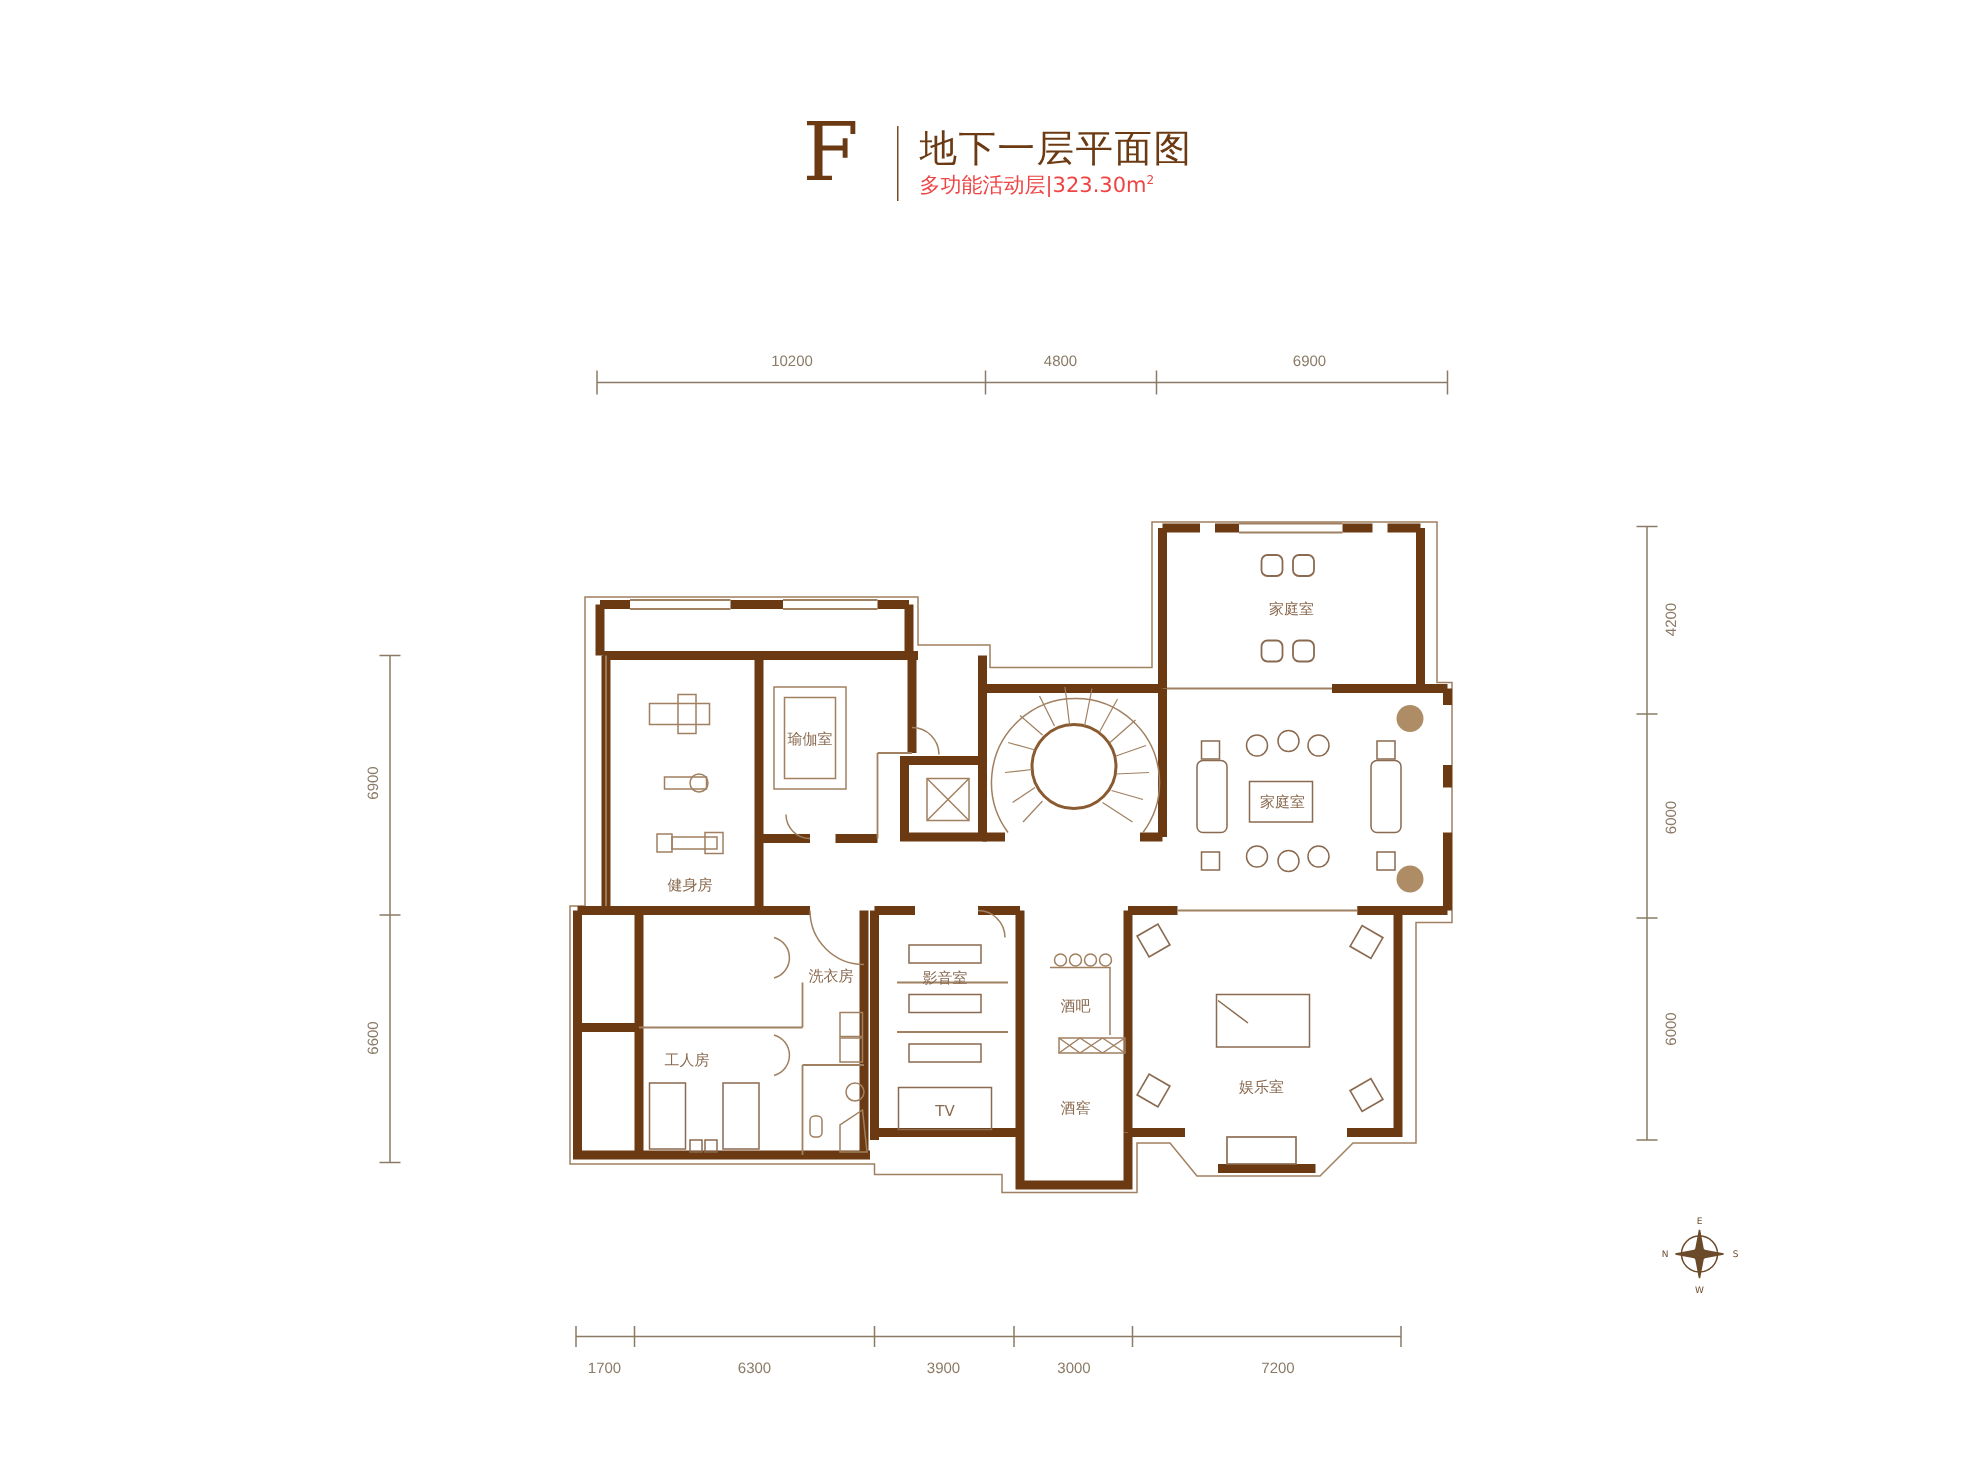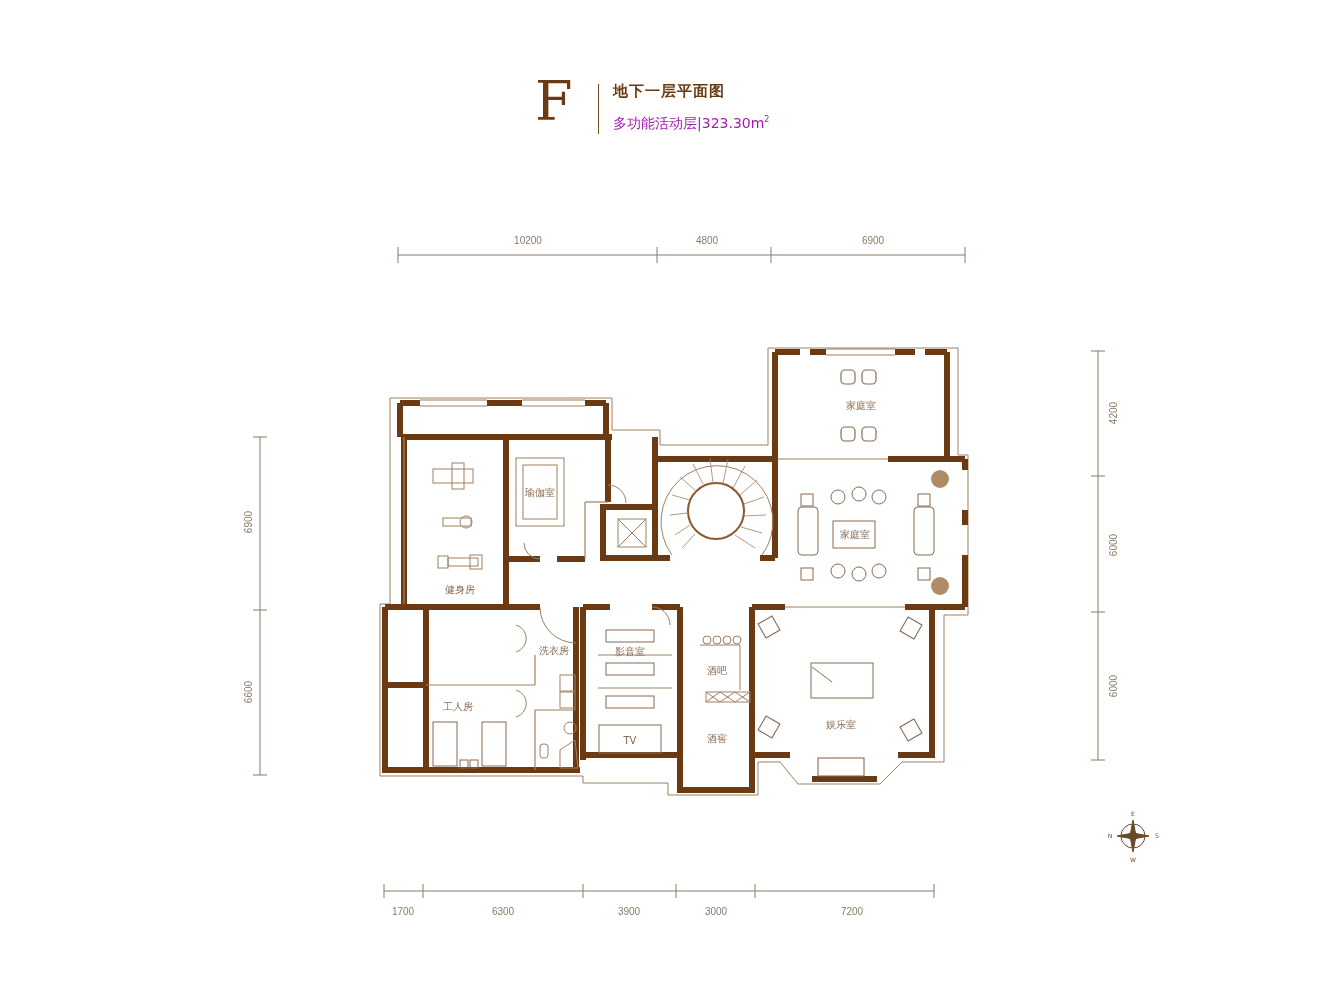--- a/index.html
+++ b/index.html
@@ -1,21 +1,21 @@
 <!DOCTYPE html>
 <html><head>
 <meta charset="utf-8">
 <style>
   html,body{margin:0;padding:0;background:#fff;}
   body{width:1319px;height:989px;position:relative;overflow:hidden;font-family:"DejaVu Sans",sans-serif;}
   .title-block{position:absolute;left:535px;top:78px;height:60px;}
   .big-letter{position:absolute;left:0;top:-6px;font-family:"DejaVu Serif","Liberation Serif",serif;font-size:54px;color:#6b3a12;line-height:60px;}
   .sep{position:absolute;left:63px;top:6px;width:1px;height:50px;background:#7a4a20;}
-  .title-main{position:absolute;left:78px;top:4px;font-size:15px;font-weight:bold;color:#6b3a12;white-space:nowrap;letter-spacing:1px;}
-  .title-sub{position:absolute;left:78px;top:37px;font-size:14px;color:#a21caf;white-space:nowrap;}
+  .title-main{position:absolute;left:78px;top:4px;font-size:25px;font-weight:normal;color:#6b3a12;white-space:nowrap;letter-spacing:1px;}
+  .title-sub{position:absolute;left:78px;top:37px;font-size:14px;color:#ef4444;white-space:nowrap;}
   .title-sub sup{font-size:8px;}
   svg{position:absolute;left:0;top:0;}
   .dim{font-family:"Liberation Sans",sans-serif;font-size:10px;fill:#8a7a66;}
   .room{font-family:"DejaVu Sans",sans-serif;font-size:10px;fill:#8a6a50;}
 </style>
 </head>
 <body>
 
 <div class="title-block">
   <div class="big-letter">F</div>

